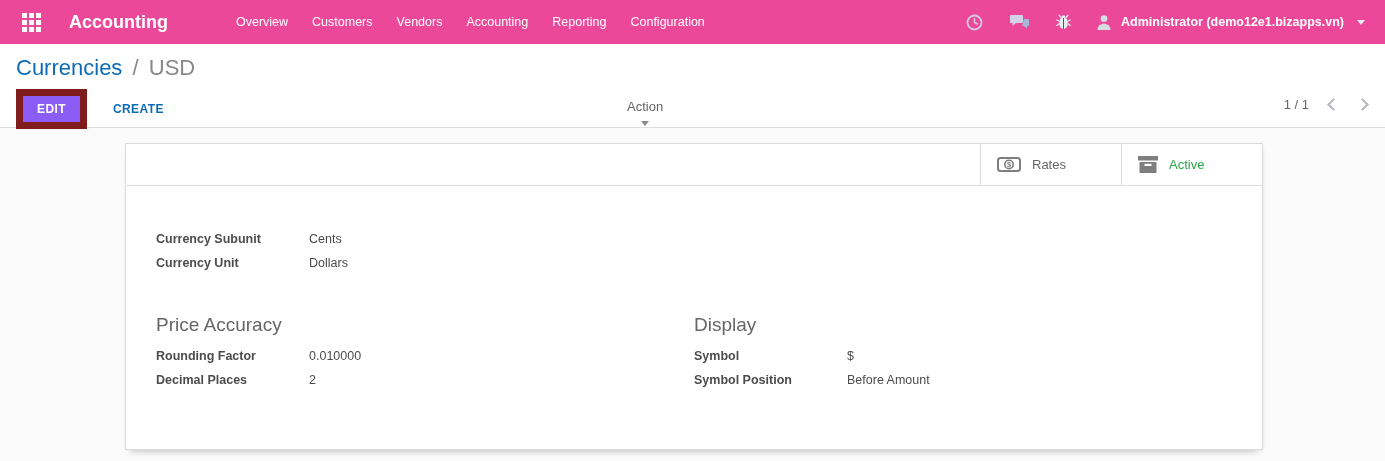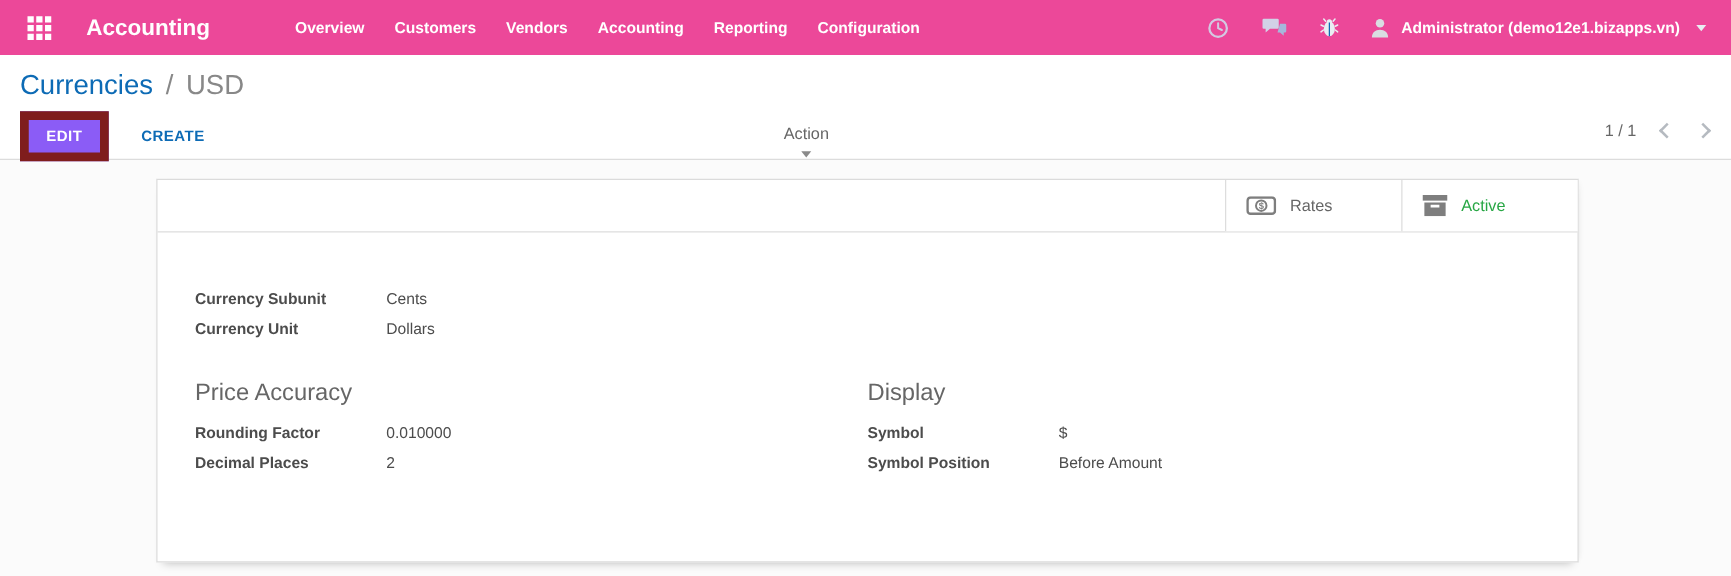--- a/index.html
+++ b/index.html
@@ -17,21 +17,21 @@
     padding:0 16px; color:#fff;
   }
   .apps-grid {
     display:grid; grid-template-columns:repeat(3,5px); grid-template-rows:repeat(3,5px);
     gap:2px; cursor:pointer; margin-left:6px;
   }
   .apps-grid i { background:#fff; display:block; }
   .brand { font-size:18px; font-weight:bold; margin:0 56px 0 28px; cursor:pointer; white-space:nowrap; }
   .nav-menus { display:flex; align-items:center; }
   .nav-item {
-    font-size:12.5px; font-weight:700; padding:7px 12px; cursor:pointer; white-space:nowrap;
+    font-size:12.5px; font-weight:400; padding:7px 12px; cursor:pointer; white-space:nowrap;
   }
   .nav-right { margin-left:auto; display:flex; align-items:center; gap:8px; }
   .systray-btn { padding:6px 9px; cursor:pointer; display:flex; align-items:center; }
   .user-menu { display:flex; align-items:center; gap:9px; cursor:pointer; padding:6px 4px 6px 8px; }
   .user-name { font-size:12.5px; font-weight:bold; white-space:nowrap; }
   .caret-down {
     width:0; height:0; border-left:4px solid transparent; border-right:4px solid transparent;
     border-top:5px solid #e8edf2; margin-left:4px;
   }
 
@@ -80,21 +80,21 @@
     padding:0 16px; min-width:141px; cursor:pointer; background:#fff;
     font-size:13px; color:#666;
   }
   .bb-label-active { color:#28a745; }
 
   .sheet-body { padding:46px 30px 0 30px; }
   .two-col { display:grid; grid-template-columns:1fr 1fr; }
   .field-row { display:flex; align-items:baseline; height:24px; font-size:12.5px; }
   .field-label { width:153px; font-weight:bold; color:#4c4c4c; flex:none; }
   .field-value { color:#4c4c4c; }
-  .sections { margin-top:24px; }
+  .sections { margin-top:34px; }
   .section-title {
     font-size:19px; font-weight:400; color:#666; margin:0 0 13px 0; line-height:22px;
   }
 
   svg { display:block; }
 </style>
 </head>
 <body>
 
 <header class="navbar" style="background: #ec4899;">

